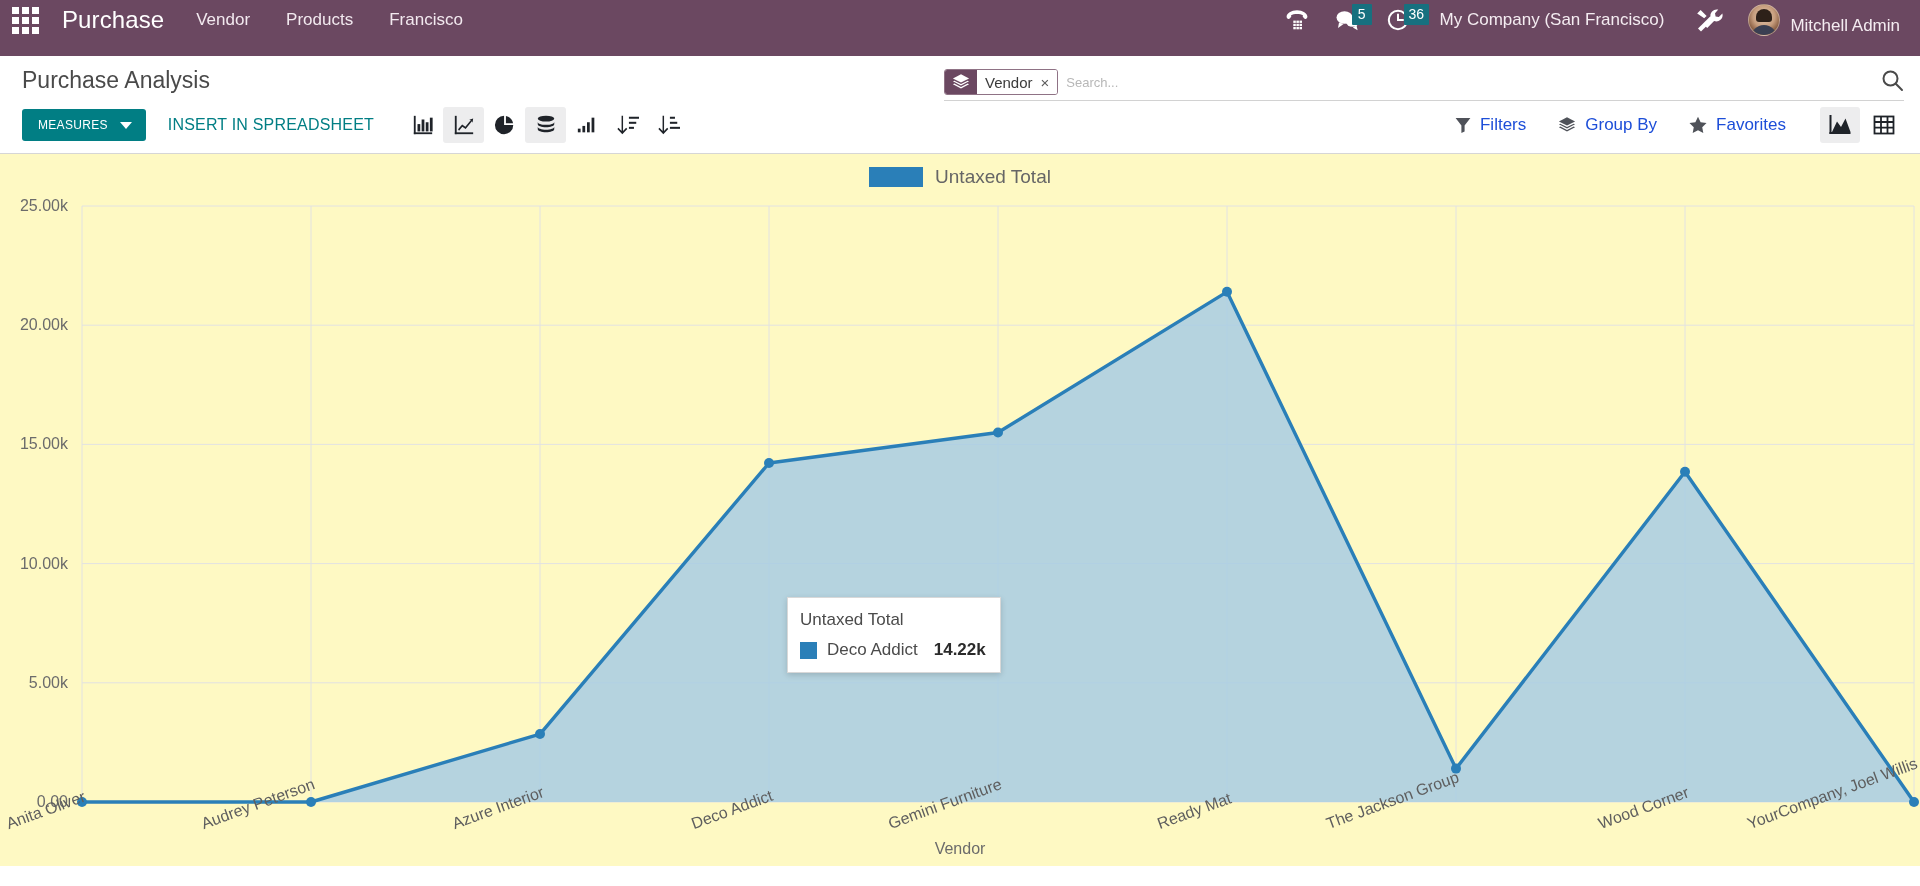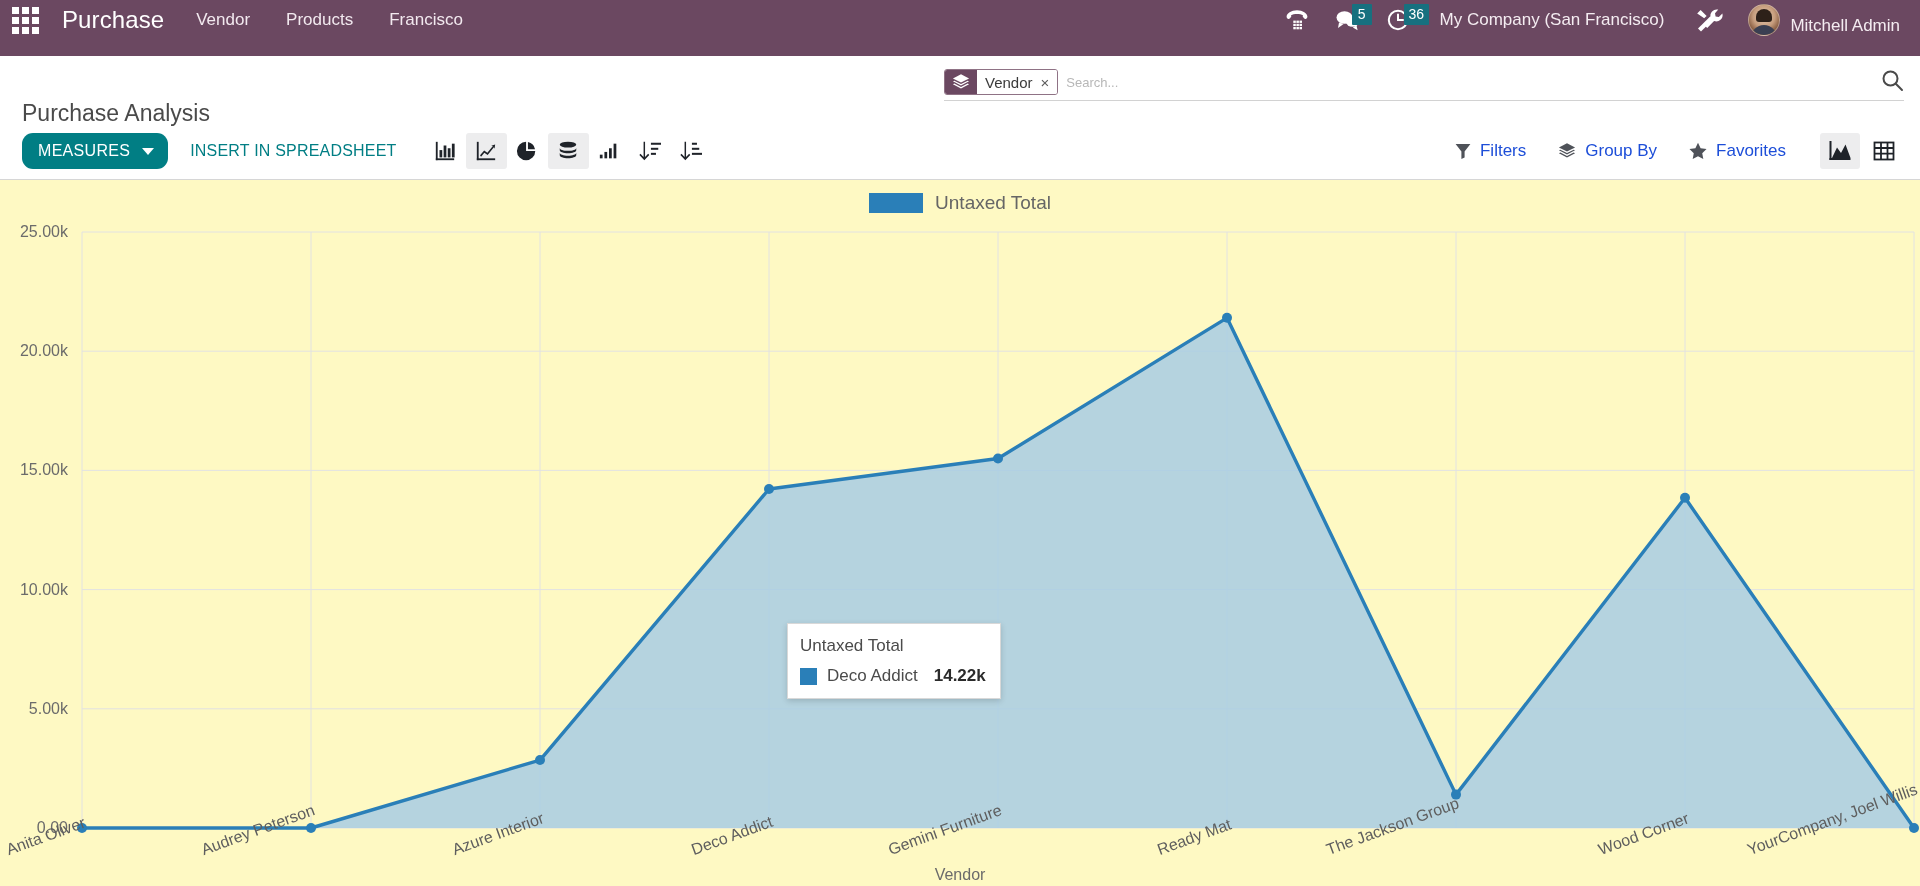--- a/index.html
+++ b/index.html
@@ -104,21 +104,21 @@
 
   
   .control-panel { background: #ffffff; border-bottom: 1px solid #d6d6d6; }
   .cp-row1 {
     display: flex; align-items: flex-start;
     padding: 10px 16px 0 22px;
     min-height: 40px;
   }
   .breadcrumb {
     font-size: 23px; color: #4a4a4a; font-weight: 400;
-    line-height: 28px; white-space: nowrap; margin-top: 33px;
+    line-height: 28px; white-space: nowrap;
   }
   .cp-row1-spacer { flex: 1 1 auto; }
 
   
   .searchview {
     display: flex; align-items: center;
     width: 960px;
     border-bottom: 1px solid #d2d2d2;
     padding-bottom: 4px;
     margin-top: 2px;
@@ -152,22 +152,22 @@
   .search-input::placeholder { color: #b7b7b7; }
   .search-mag { padding-left: 10px; cursor: pointer; color: #4a4a4a; }
 
   .cp-row2 {
     display: flex; align-items: center;
     padding: 6px 16px 10px 22px;
     gap: 0;
   }
   .btn-measures {
     background: #017e84; color: #ffffff;
-    border: none; border-radius: 11px;
-    font-size: 16px; letter-spacing: .3px;
+    border: none; border-radius: 3px;
+    font-size: 12px; letter-spacing: .3px;
     padding: 9px 14px 9px 16px;
     cursor: pointer; display: flex; align-items: center; gap: 12px;
     font-family: "Liberation Sans", sans-serif;
   }
   .caret-down {
     width: 0; height: 0;
     border-left: 6px solid transparent;
     border-right: 6px solid transparent;
     border-top: 7px solid #ffffff;
   }

